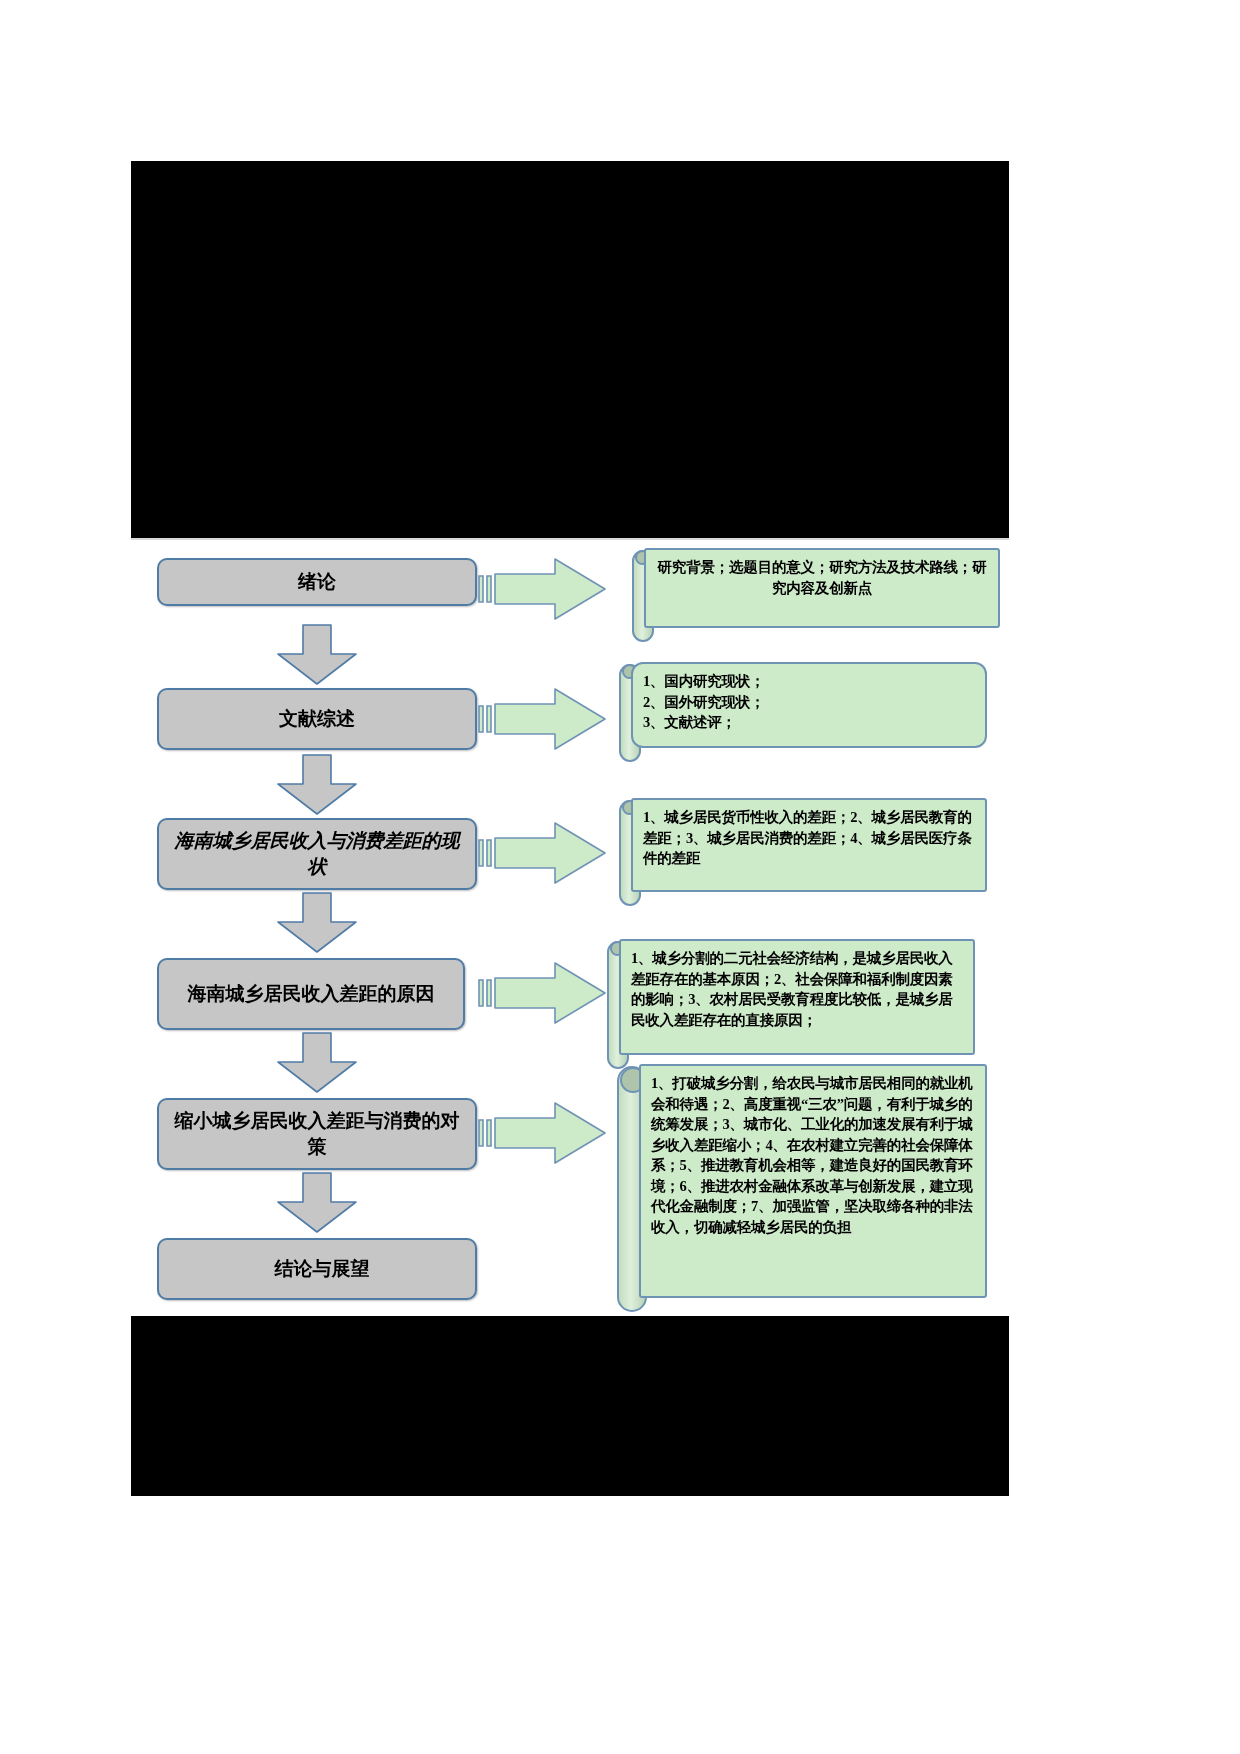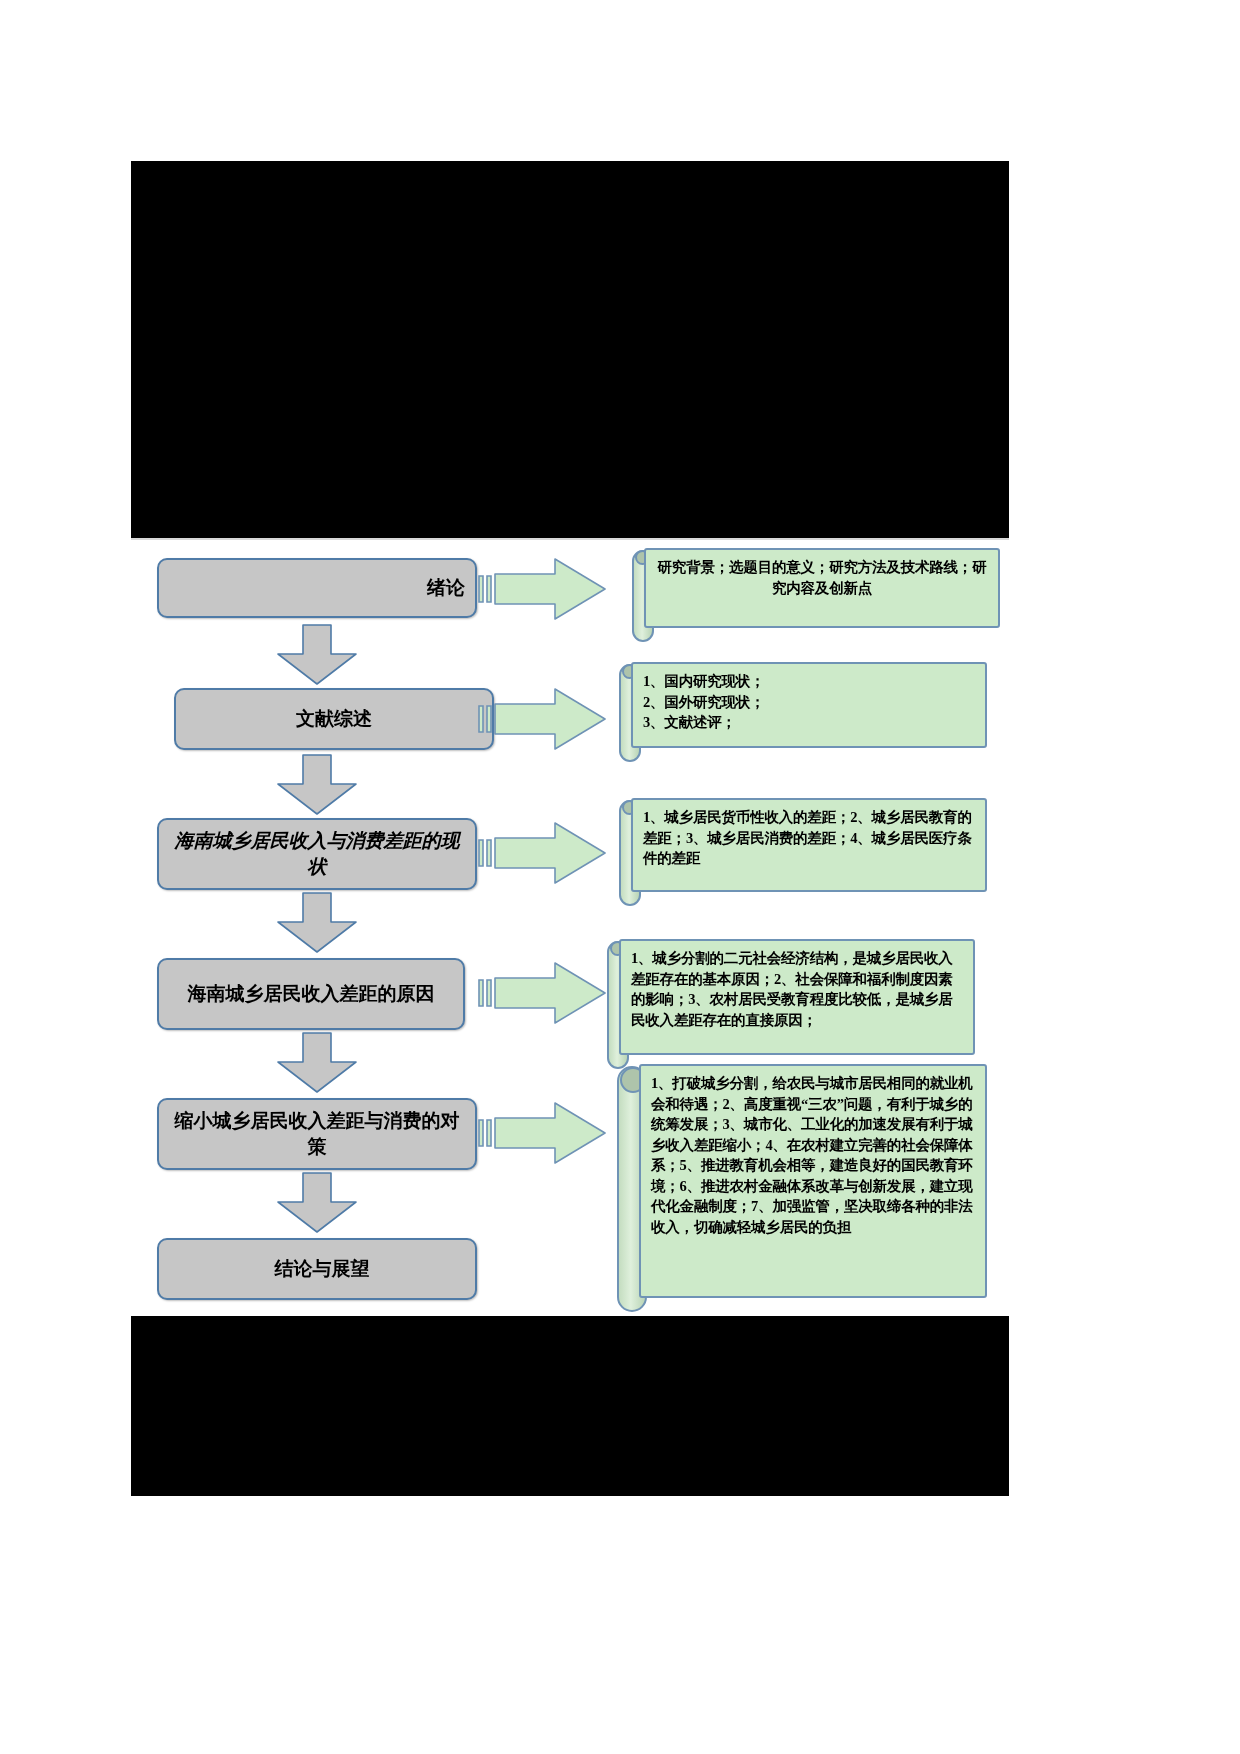--- a/index.html
+++ b/index.html
@@ -120,54 +120,54 @@
   .callout.big .scroll-body { left: 30px; }
 </style>
 </head>
 <body>
 
 <div class="band" id="band-top"></div>
 <div class="band" id="band-bottom"></div>
 
 <div id="diagram-canvas">
 
-  <div class="proc-box" style="left:26px; top:18px; width:320px; height:60px;justify-content:flex-end;">
+  <div class="proc-box" style="left:26px; top:18px; width:320px; height:48px;">
     <span>绪论</span>
   </div>
 
   <svg class="right-arrow" style="left:346px; top:16px;" viewBox="0 0 130 66" preserveAspectRatio="none">
     <path d="M2,20 L2,46 L6,46 L6,20 Z" fill="#cdeac9" stroke="#6f93b5" stroke-width="1.6"></path>
     <path d="M10,20 L10,46 L14,46 L14,20 Z" fill="#cdeac9" stroke="#6f93b5" stroke-width="1.6"></path>
     <path d="M18,18 L78,18 L78,3 L128,33 L78,63 L78,48 L18,48 Z" fill="#cdeac9" stroke="#6f93b5" stroke-width="1.6" stroke-linejoin="round"></path>
   </svg>
 
   <div class="callout" style="left:491px; top:8px; width:378px; height:94px;text-align:center;">
     <div class="scroll-roll"></div>
     <div class="scroll-knob"></div>
     <div class="scroll-body">研究背景；选题目的意义；研究方法及技术路线；研究内容及创新点</div>
   </div>
 
   <svg class="down-arrow" style="left:144px; top:84px;" viewBox="0 0 84 62" preserveAspectRatio="none">
     <path d="M28,1 L56,1 L56,30 L81,30 L42,60 L3,30 L28,30 Z" fill="#c6c6c6" stroke="#4f7ba7" stroke-width="1.6" stroke-linejoin="round"></path>
   </svg>
 
-  <div class="proc-box" style="left:43px; top:148px; width:320px; height:62px;">
+  <div class="proc-box" style="left:26px; top:148px; width:320px; height:62px;">
     <span>文献综述</span>
   </div>
 
   <svg class="right-arrow" style="left:346px; top:146px;" viewBox="0 0 130 66" preserveAspectRatio="none">
     <path d="M2,20 L2,46 L6,46 L6,20 Z" fill="#cdeac9" stroke="#6f93b5" stroke-width="1.6"></path>
     <path d="M10,20 L10,46 L14,46 L14,20 Z" fill="#cdeac9" stroke="#6f93b5" stroke-width="1.6"></path>
     <path d="M18,18 L78,18 L78,3 L128,33 L78,63 L78,48 L18,48 Z" fill="#cdeac9" stroke="#6f93b5" stroke-width="1.6" stroke-linejoin="round"></path>
   </svg>
 
   <div class="callout" style="left:478px; top:122px; width:378px; height:100px;">
     <div class="scroll-roll"></div>
     <div class="scroll-knob"></div>
-    <div class="scroll-body" style="white-space:pre-line;">1、国内研究现状；
+    <div class="scroll-body" style="white-space:pre-line;border-radius:12px;">1、国内研究现状；
 2、国外研究现状；
 3、文献述评；</div>
   </div>
 
   <svg class="down-arrow" style="left:144px; top:214px;" viewBox="0 0 84 62" preserveAspectRatio="none">
     <path d="M28,1 L56,1 L56,30 L81,30 L42,60 L3,30 L28,30 Z" fill="#c6c6c6" stroke="#4f7ba7" stroke-width="1.6" stroke-linejoin="round"></path>
   </svg>
 
   <div class="proc-box" style="left:26px; top:278px; width:320px; height:72px;font-style:italic;">
     <span>海南城乡居民收入与消费差距的现状</span>

